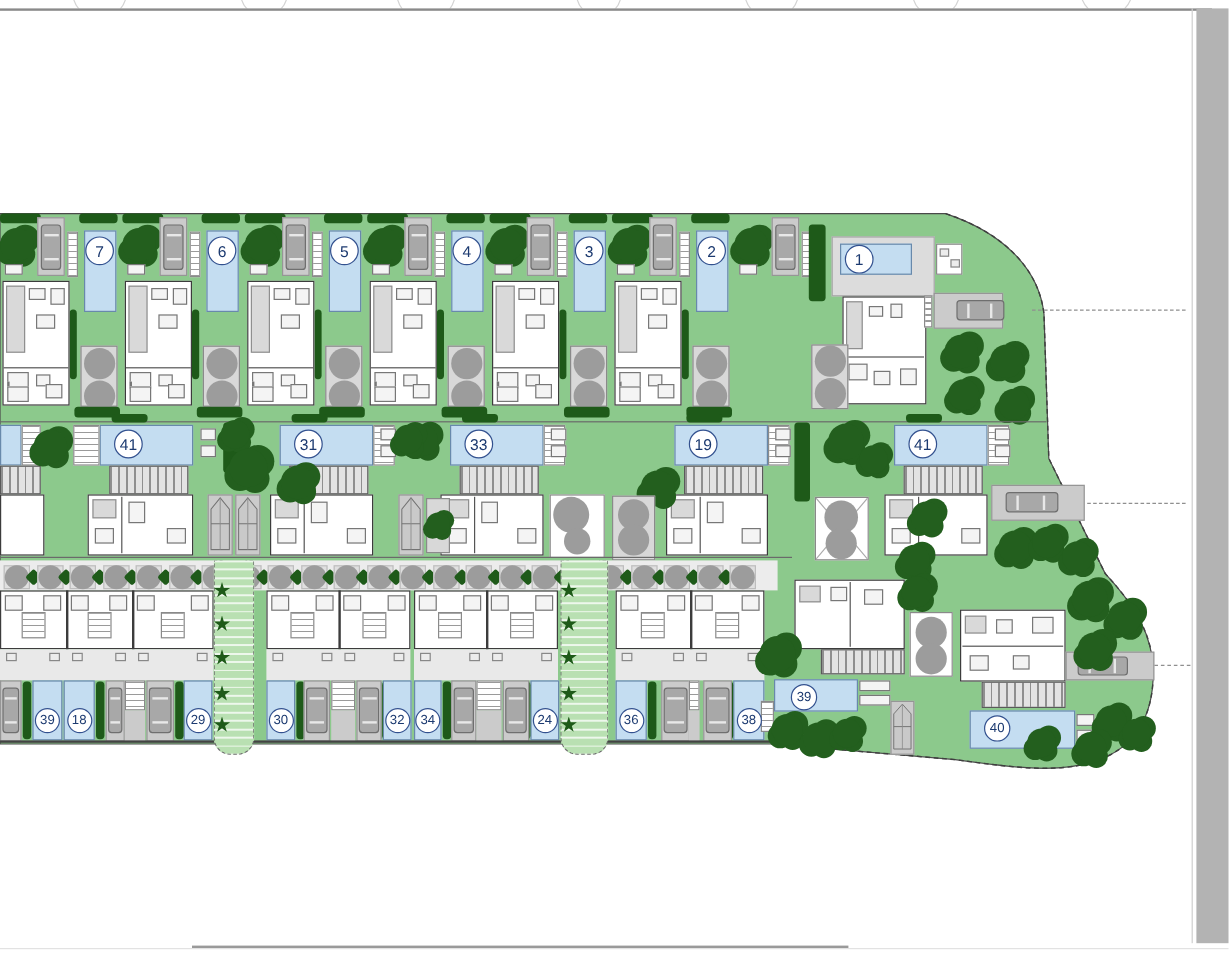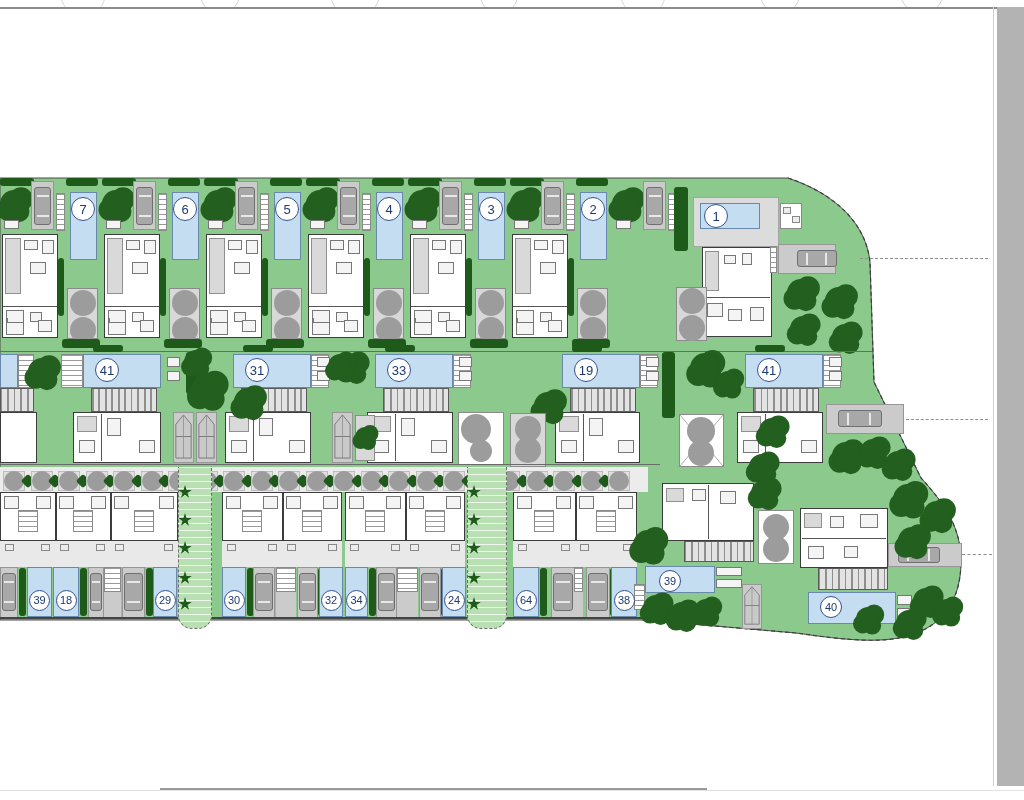--- a/index.html
+++ b/index.html
@@ -538,21 +538,21 @@
       <div class="numc" style="left: 154.5px; top: 589.5px; width: 21px; height: 21px; font-size: 11px;">29</div>
       <div class="pool" style="left: 222px; top: 567px; width: 24px; height: 50px;"></div>
       <div class="numc" style="left: 223.5px; top: 589.5px; width: 21px; height: 21px; font-size: 11px;">30</div>
       <div class="pool" style="left: 319px; top: 567px; width: 24px; height: 50px;"></div>
       <div class="numc" style="left: 320.5px; top: 589.5px; width: 21px; height: 21px; font-size: 11px;">32</div>
       <div class="pool" style="left: 345px; top: 567px; width: 23px; height: 50px;"></div>
       <div class="numc" style="left: 346px; top: 589.5px; width: 21px; height: 21px; font-size: 11px;">34</div>
       <div class="pool" style="left: 442px; top: 567px; width: 24px; height: 50px;"></div>
       <div class="numc" style="left: 443.5px; top: 589.5px; width: 21px; height: 21px; font-size: 11px;">24</div>
       <div class="pool" style="left: 513px; top: 567px; width: 26px; height: 50px;"></div>
-      <div class="numc" style="left: 515.5px; top: 589.5px; width: 21px; height: 21px; font-size: 11px;">64</div>
+      <div class="numc" style="left: 515.5px; top: 589.5px; width: 21px; height: 21px; font-size: 11px;">36</div>
       <div class="pool" style="left: 611px; top: 567px; width: 26px; height: 50px;"></div>
       <div class="numc" style="left: 613.5px; top: 589.5px; width: 21px; height: 21px; font-size: 11px;">38</div>
       <div class="hedge" style="left: 19px; top: 568px; width: 7px; height: 48px;"></div>
       <div class="hedge" style="left: 80px; top: 568px; width: 7px; height: 48px;"></div>
       <div class="hedge" style="left: 146px; top: 568px; width: 7px; height: 48px;"></div>
       <div class="hedge" style="left: 247px; top: 568px; width: 7px; height: 48px;"></div>
       <div class="hedge" style="left: 312px; top: 568px; width: 7px; height: 48px;"></div>
       <div class="hedge" style="left: 369px; top: 568px; width: 7px; height: 48px;"></div>
       <div class="hedge" style="left: 435px; top: 568px; width: 7px; height: 48px;"></div>
       <div class="hedge" style="left: 540px; top: 568px; width: 7px; height: 48px;"></div>

